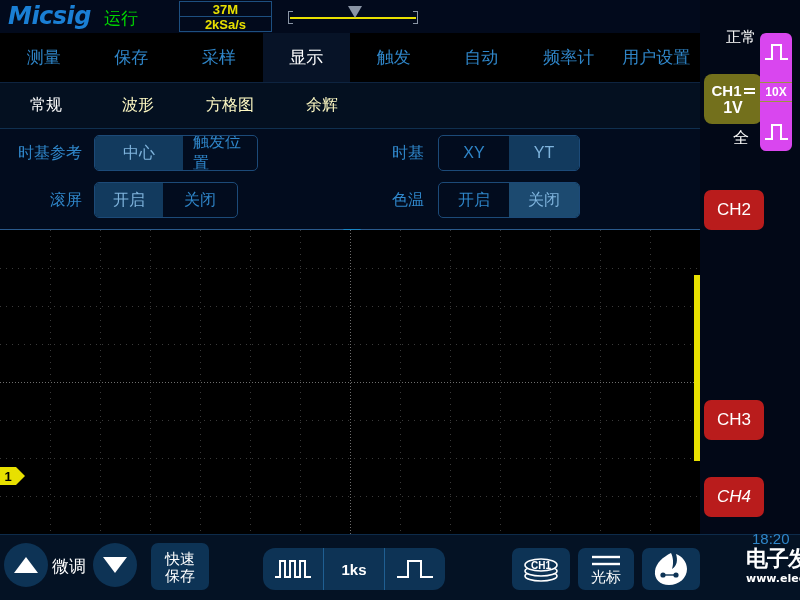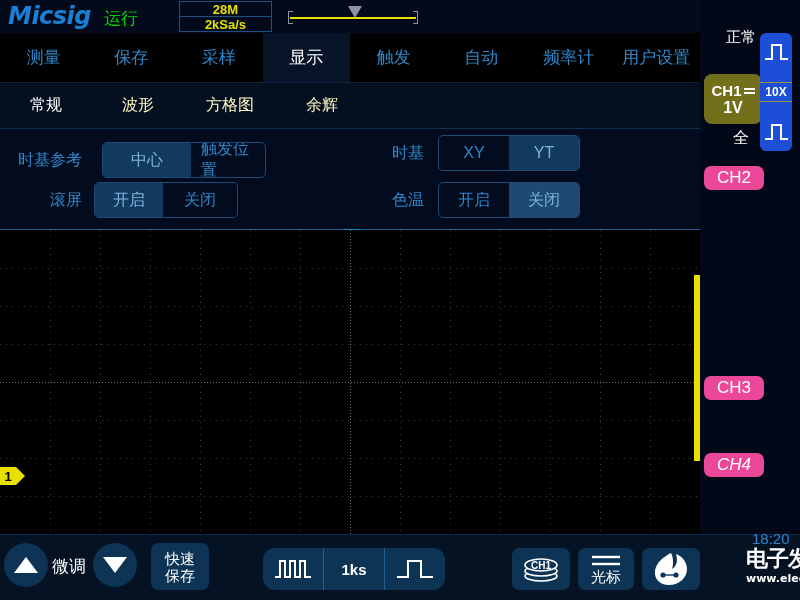--- a/index.html
+++ b/index.html
@@ -93,21 +93,21 @@
     border: 1px solid #1c4a78; border-radius: 5px; overflow: hidden;
   }
   .segbtn {
     display: flex; align-items: center; justify-content: center;
     font-size: 16px; color: #2f86c9; background: transparent;
     padding: 0 10px;
   }
   .segbtn.on { background: #123a5e; color: #7fb4dd; }
   .segbtn.on2 { background: #1c4a70; color: #7fb4dd; }
 
-  .r1 { left: 0px;  top: 13px; gap: 8px;  }
+  .r1 { left: 0px;  top: 6px;  }
   .r2 { left: 0px;  top: 53px; }
   .r3 { left: 368px; top: 6px; }
   .r4 { left: 368px; top: 53px; }
 
   
   .wave {
     position: absolute; left: 0; top: 229px; width: 700px; height: 305px;
     background: #000000; overflow: hidden;
   }
   .wave-topline {
@@ -180,34 +180,34 @@
   }
   .ch1-dc i {
     display: block; height: 2px; background: #fff; margin-bottom: 2px;
   }
   .sb-all {
     position: absolute; left: 12px; top: 128px; width: 58px;
     text-align: center; font-size: 16px; color: #ffffff;
   }
   .probebox {
     position: absolute; left: 60px; top: 33px; width: 32px; height: 118px;
-    background: #1d4ed8; border-radius: 6px;
+    background: #d946ef; border-radius: 6px;
     display: flex; flex-direction: column; align-items: center;
     justify-content: space-between; padding: 6px 0;
   }
   .probebox .x10 {
     font-size: 12px; color: #fff; font-weight: bold;
     border-top: 1px solid #9a9540; border-bottom: 1px solid #9a9540;
     width: 100%; text-align: center; padding: 2px 0;
   }
   .chbtn {
-    position: absolute; left: 4px; width: 60px; height: 24px;
-    background: #ec4899; border-radius: 7px;
+    position: absolute; left: 4px; width: 60px; height: 40px;
+    background: #b91c1c; border-radius: 7px;
     display: flex; align-items: center; justify-content: center;
-    color: #ffffff; font-size: 17px;
+    color: #ffffff; font-size: 17px; margin-top: 24px;
   }
   .chbtn.ch2 { top: 166px; }
   .chbtn.ch3 { top: 376px; }
   .chbtn.ch4 { top: 453px; font-style: italic; }
 
   
   .bottom {
     position: absolute; left: 0; top: 534px; width: 800px; height: 66px;
     background: #041224;
     border-top: 1px solid #0d2b4a;
@@ -275,21 +275,21 @@
 </style>
 </head>
 <body>
 
 <div id="app">
 
   <div class="header">
     <div class="logo">Micsig</div>
     <div class="run-state">运行</div>
     <div class="memtable">
-      <div>28M</div>
+      <div>37M</div>
       <div>2kSa/s</div>
     </div>
     <div class="trigbar">
       <div class="brk l"></div>
       <div class="line"></div>
       <div class="marker"></div>
       <div class="brk r"></div>
     </div>
   </div>
 

